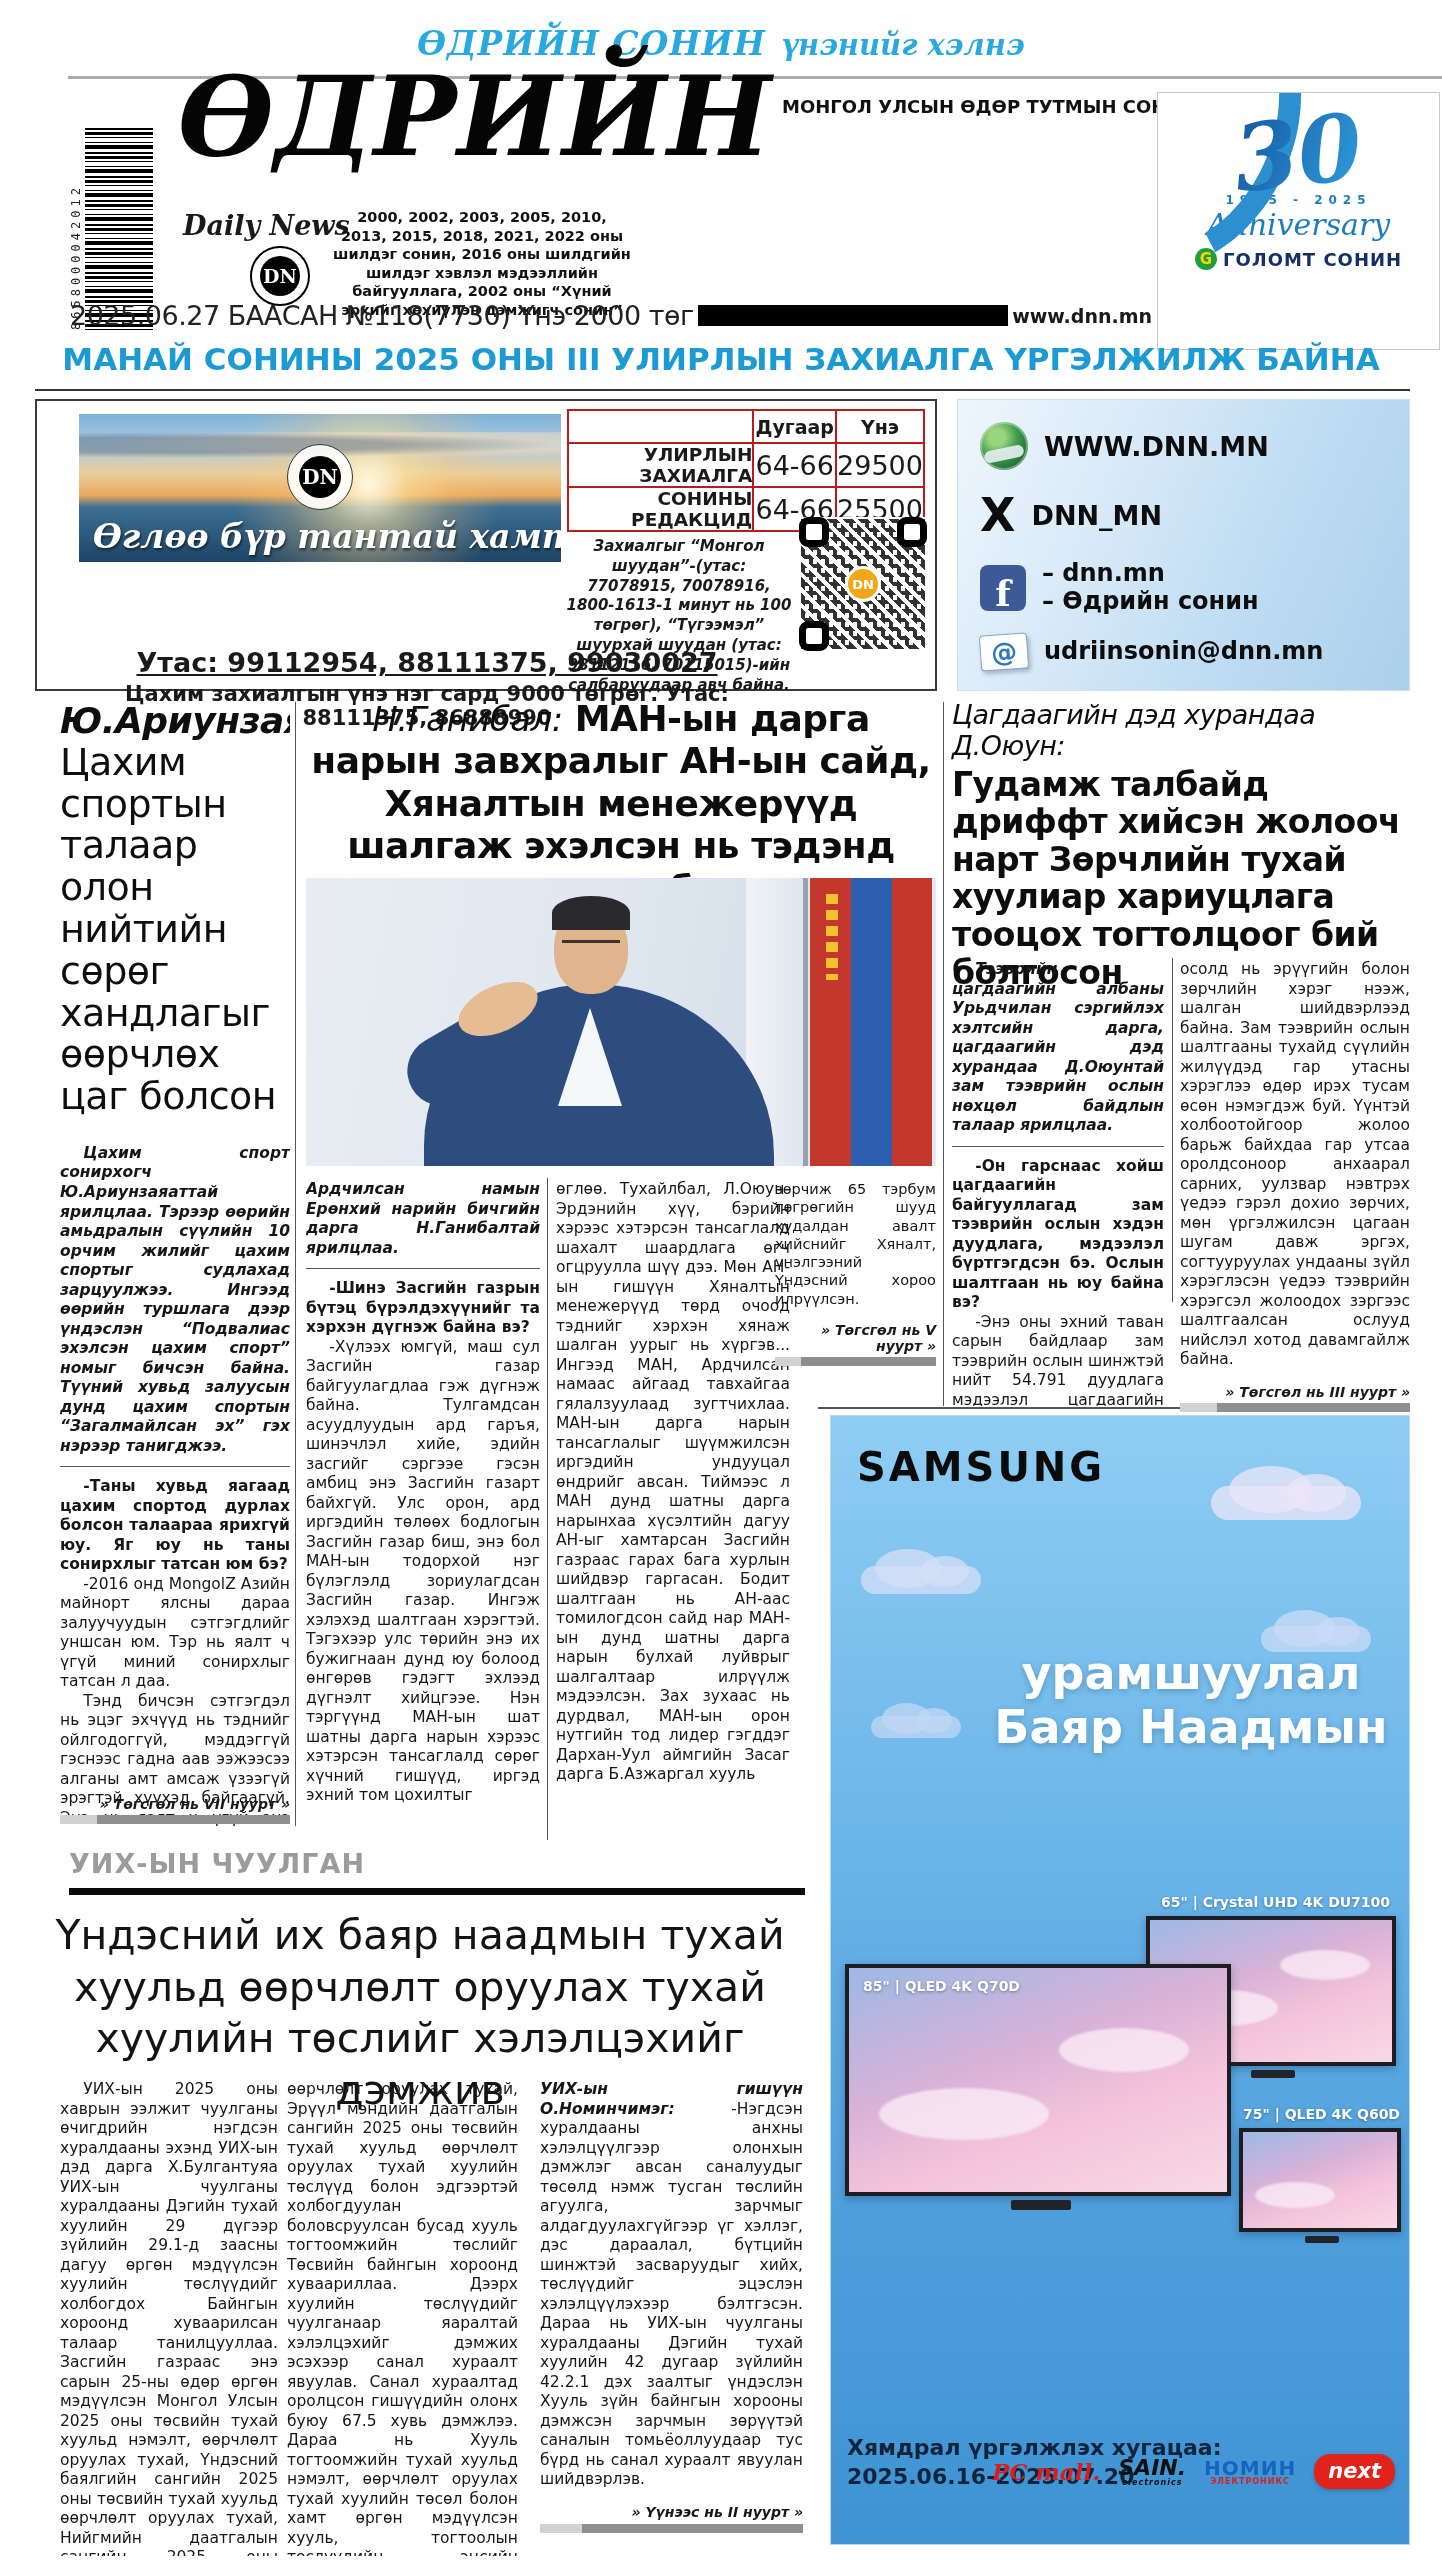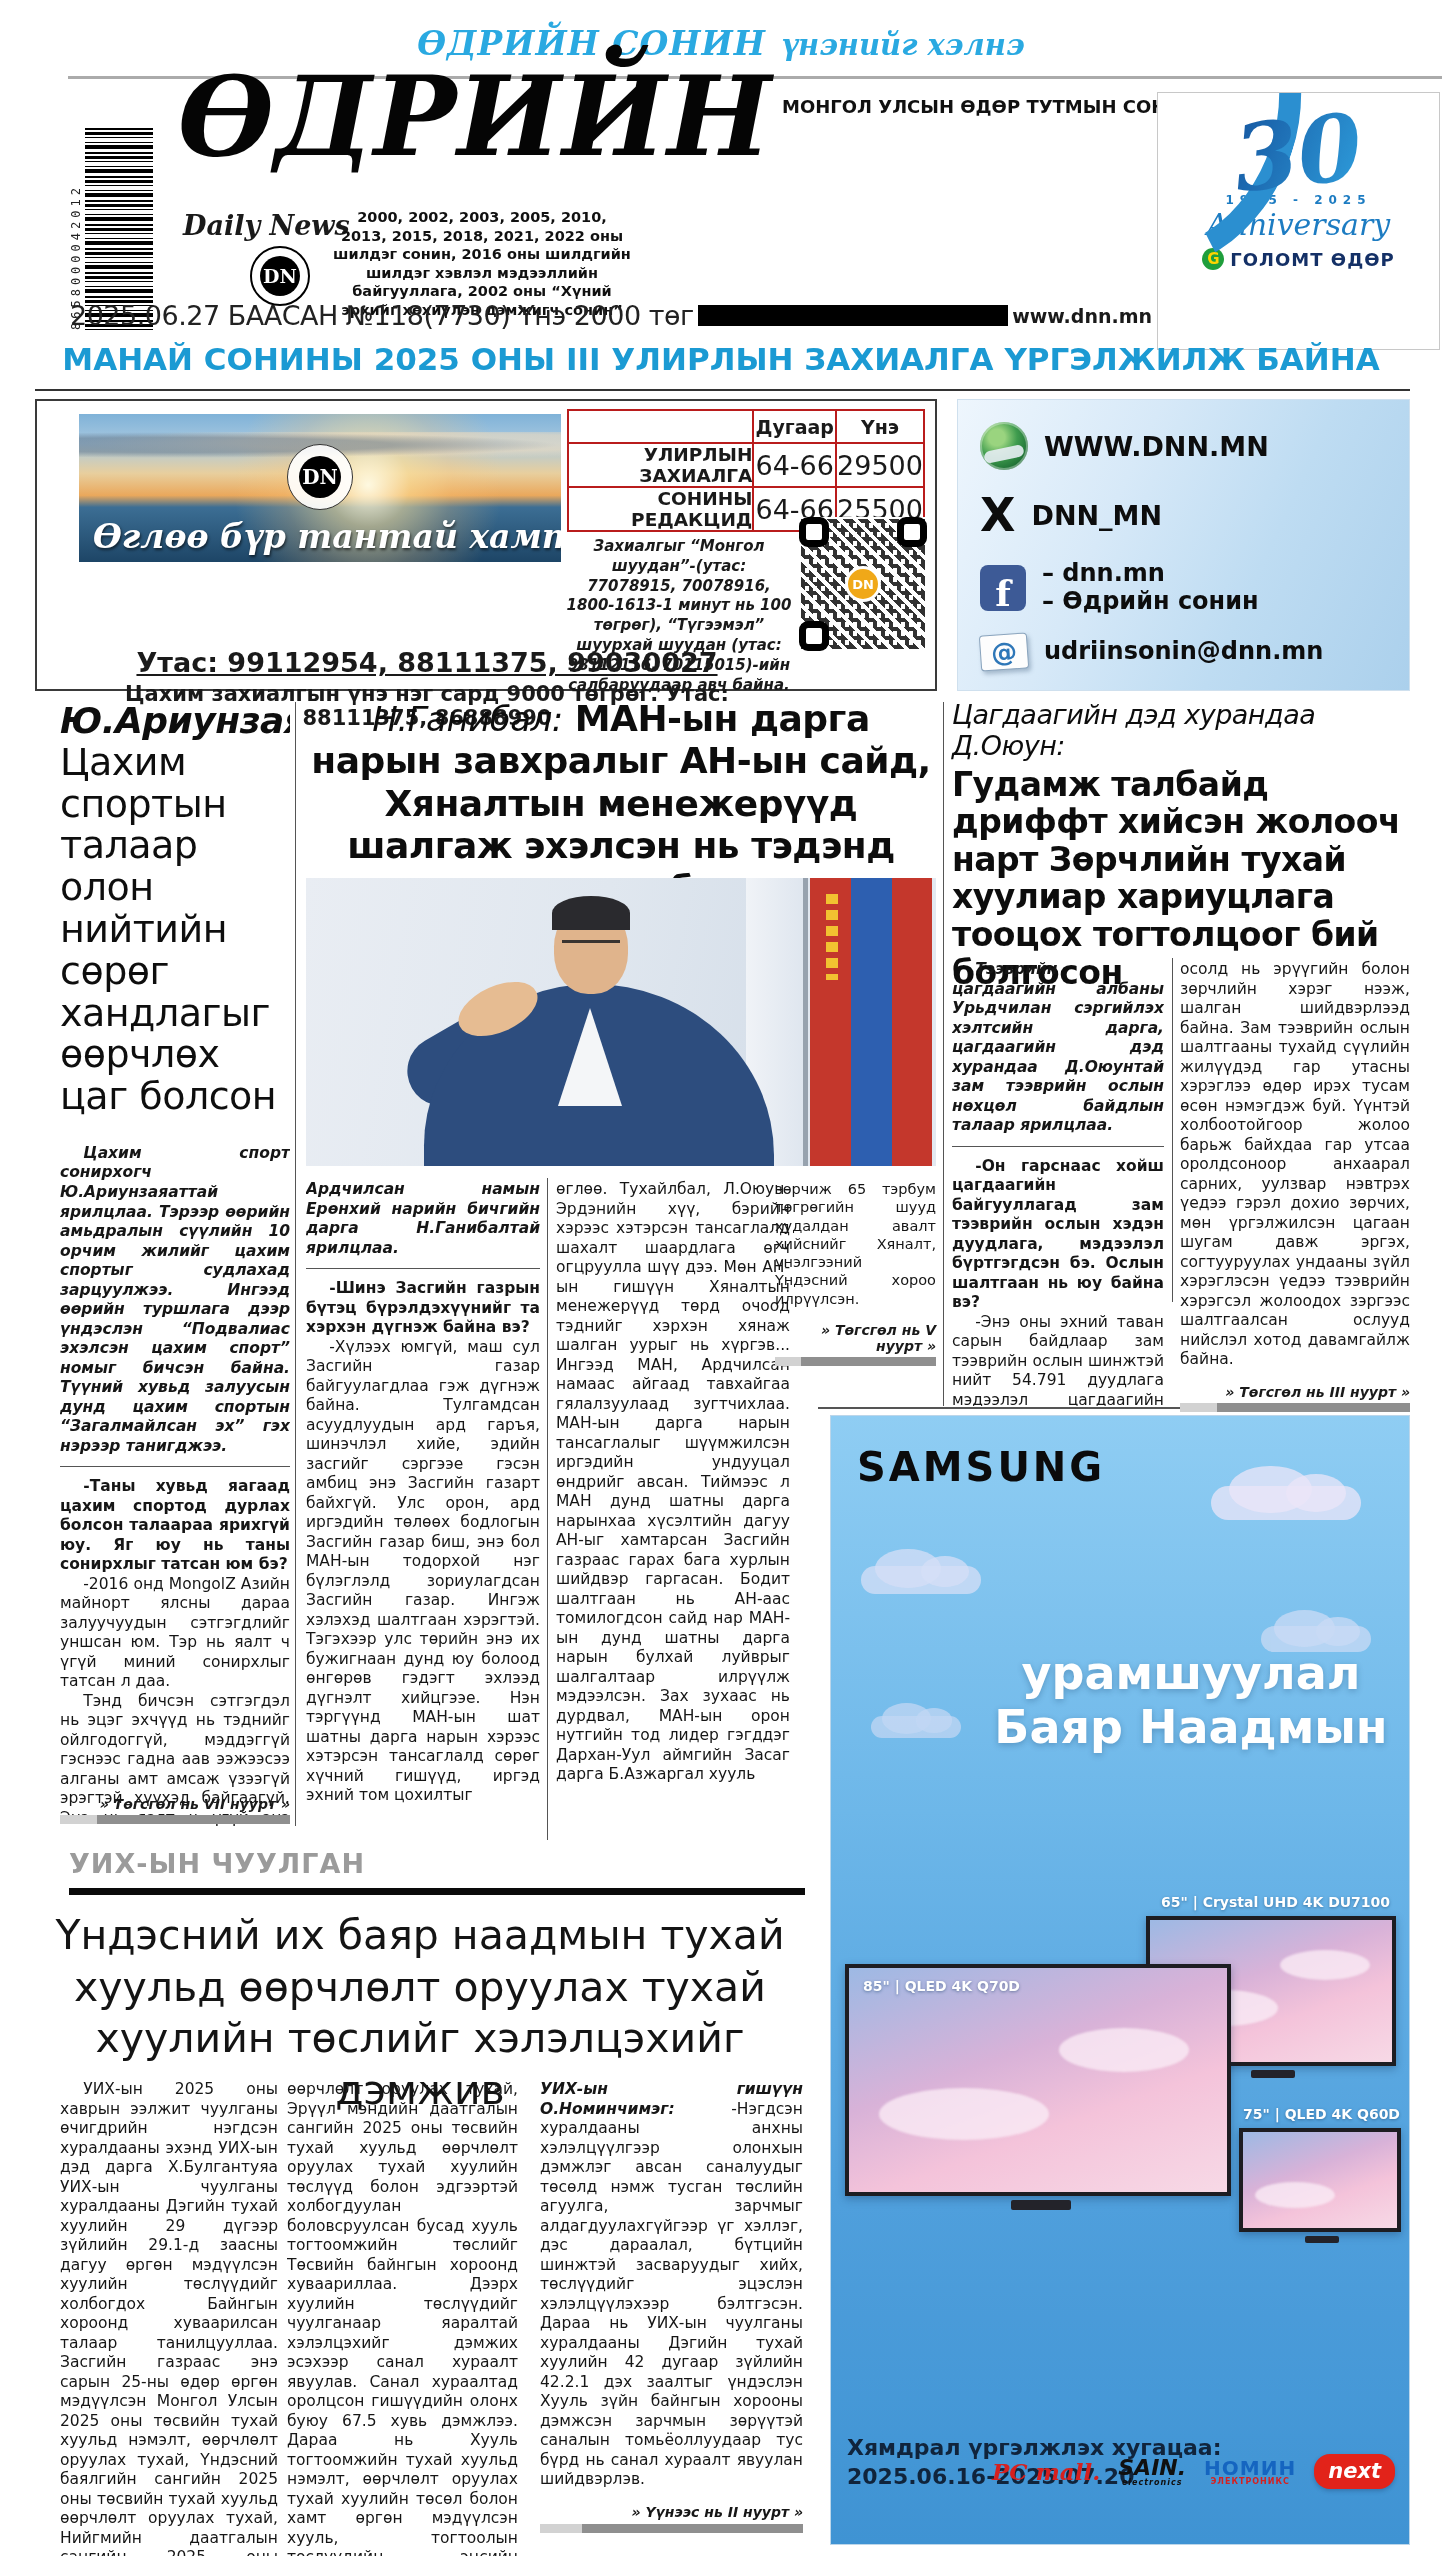--- a/index.html
+++ b/index.html
@@ -272,21 +272,21 @@
     <span class="dl-web">www.dnn.mn</span>
   </div>
 
   <div class="anniv">
     <div class="arc"></div>
     <div class="a-30">30</div>
     <div class="a-years">1995 - 2025</div>
     <div class="a-label">Anniversary</div>
     <div class="a-bank">
       <span class="g-icon">G</span>
-      <span class="a-bankname">ГОЛОМТ ӨДӨР</span>
+      <span class="a-bankname">ГОЛОМТ СОНИН</span>
     </div>
   </div>
 
   <div class="sub-banner">МАНАЙ СОНИНЫ 2025 ОНЫ III УЛИРЛЫН ЗАХИАЛГА ҮРГЭЛЖИЛЖ БАЙНА</div>
   <div class="rule-banner"></div>
 
   <div class="sub-box">
     <div class="sunset">
       <div class="cloudband"></div>
       <div class="dn-over">

